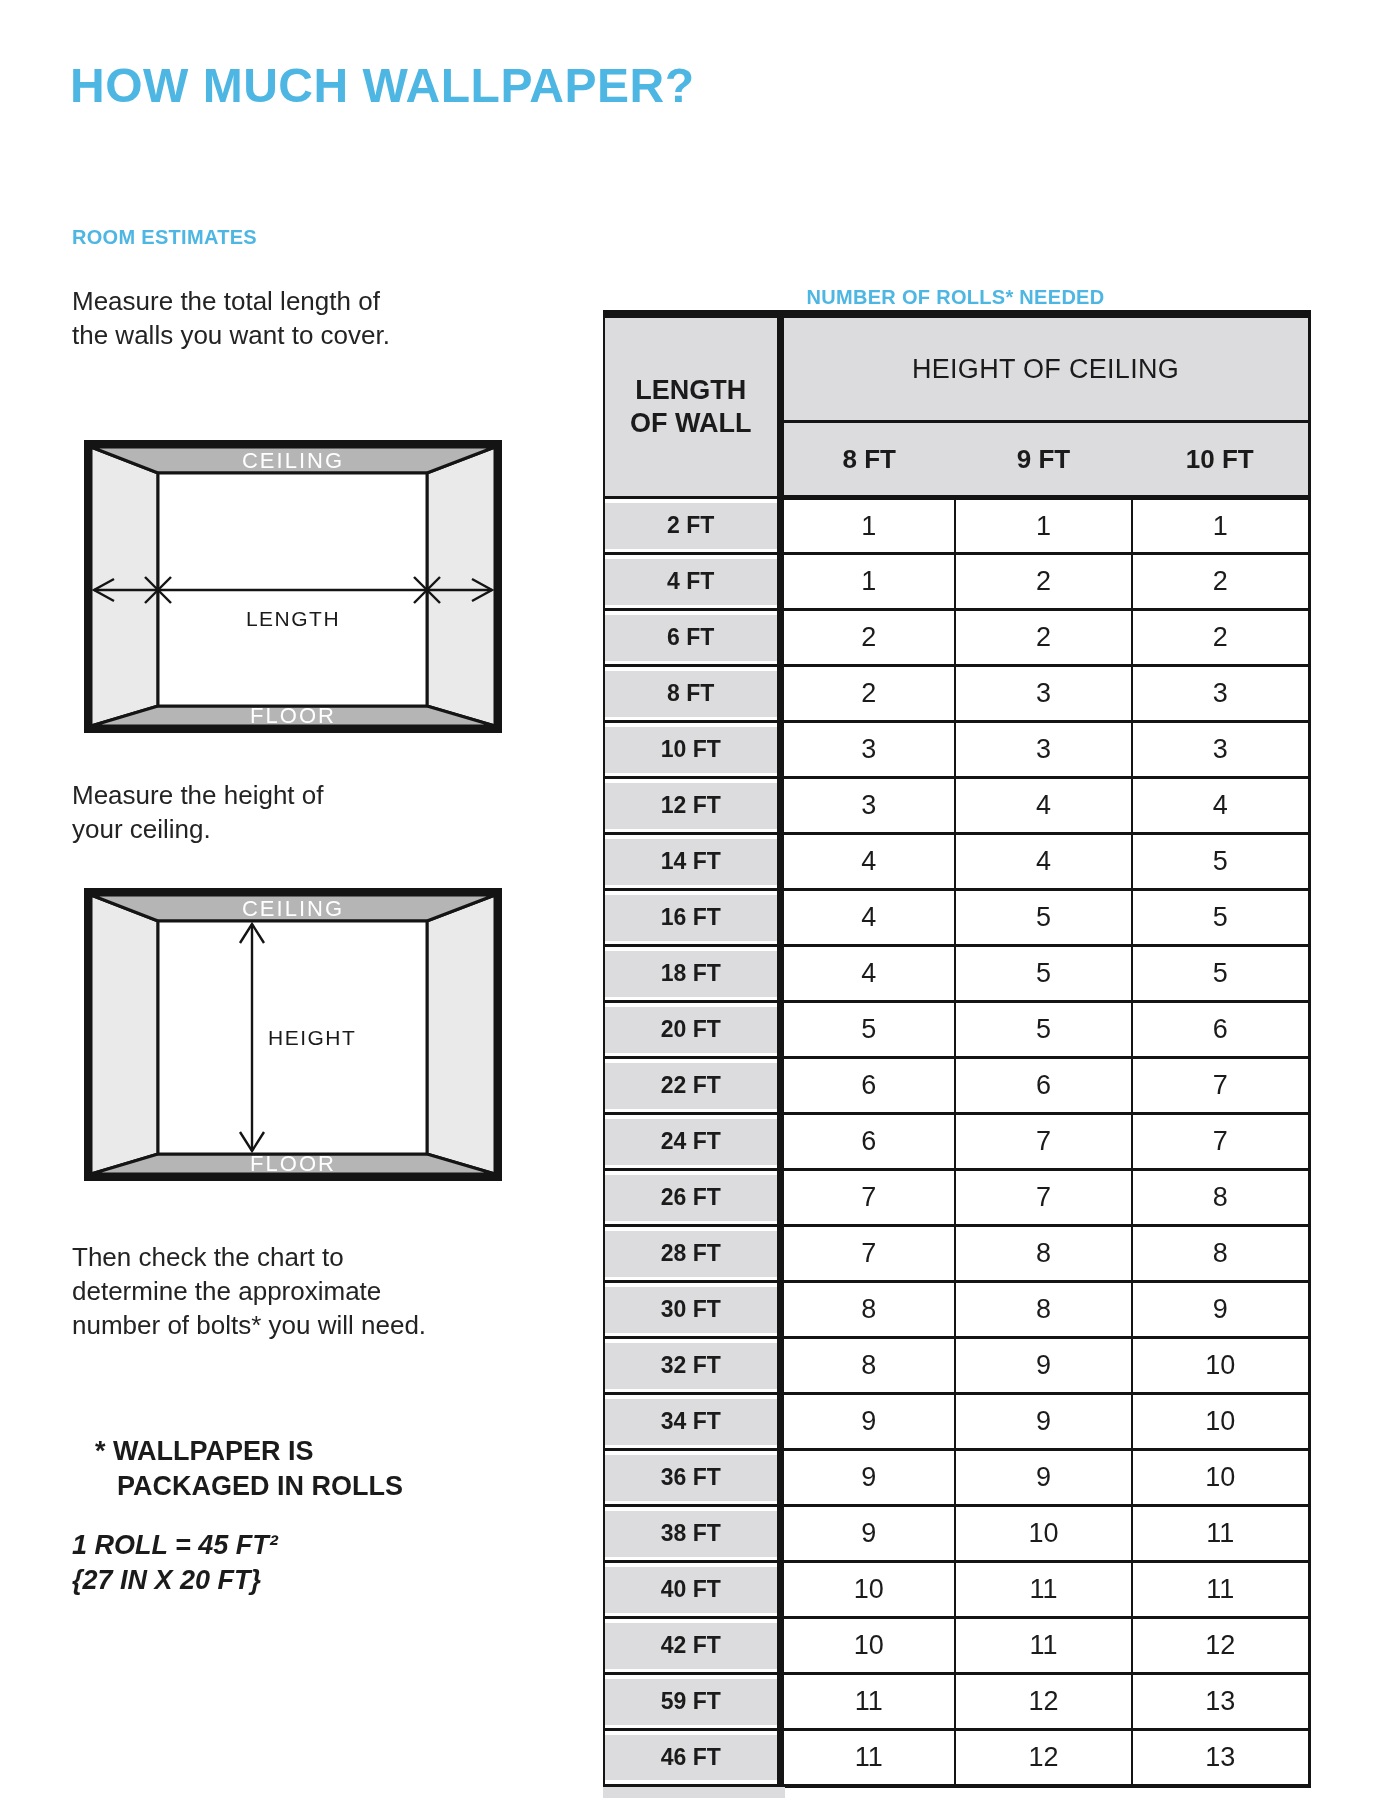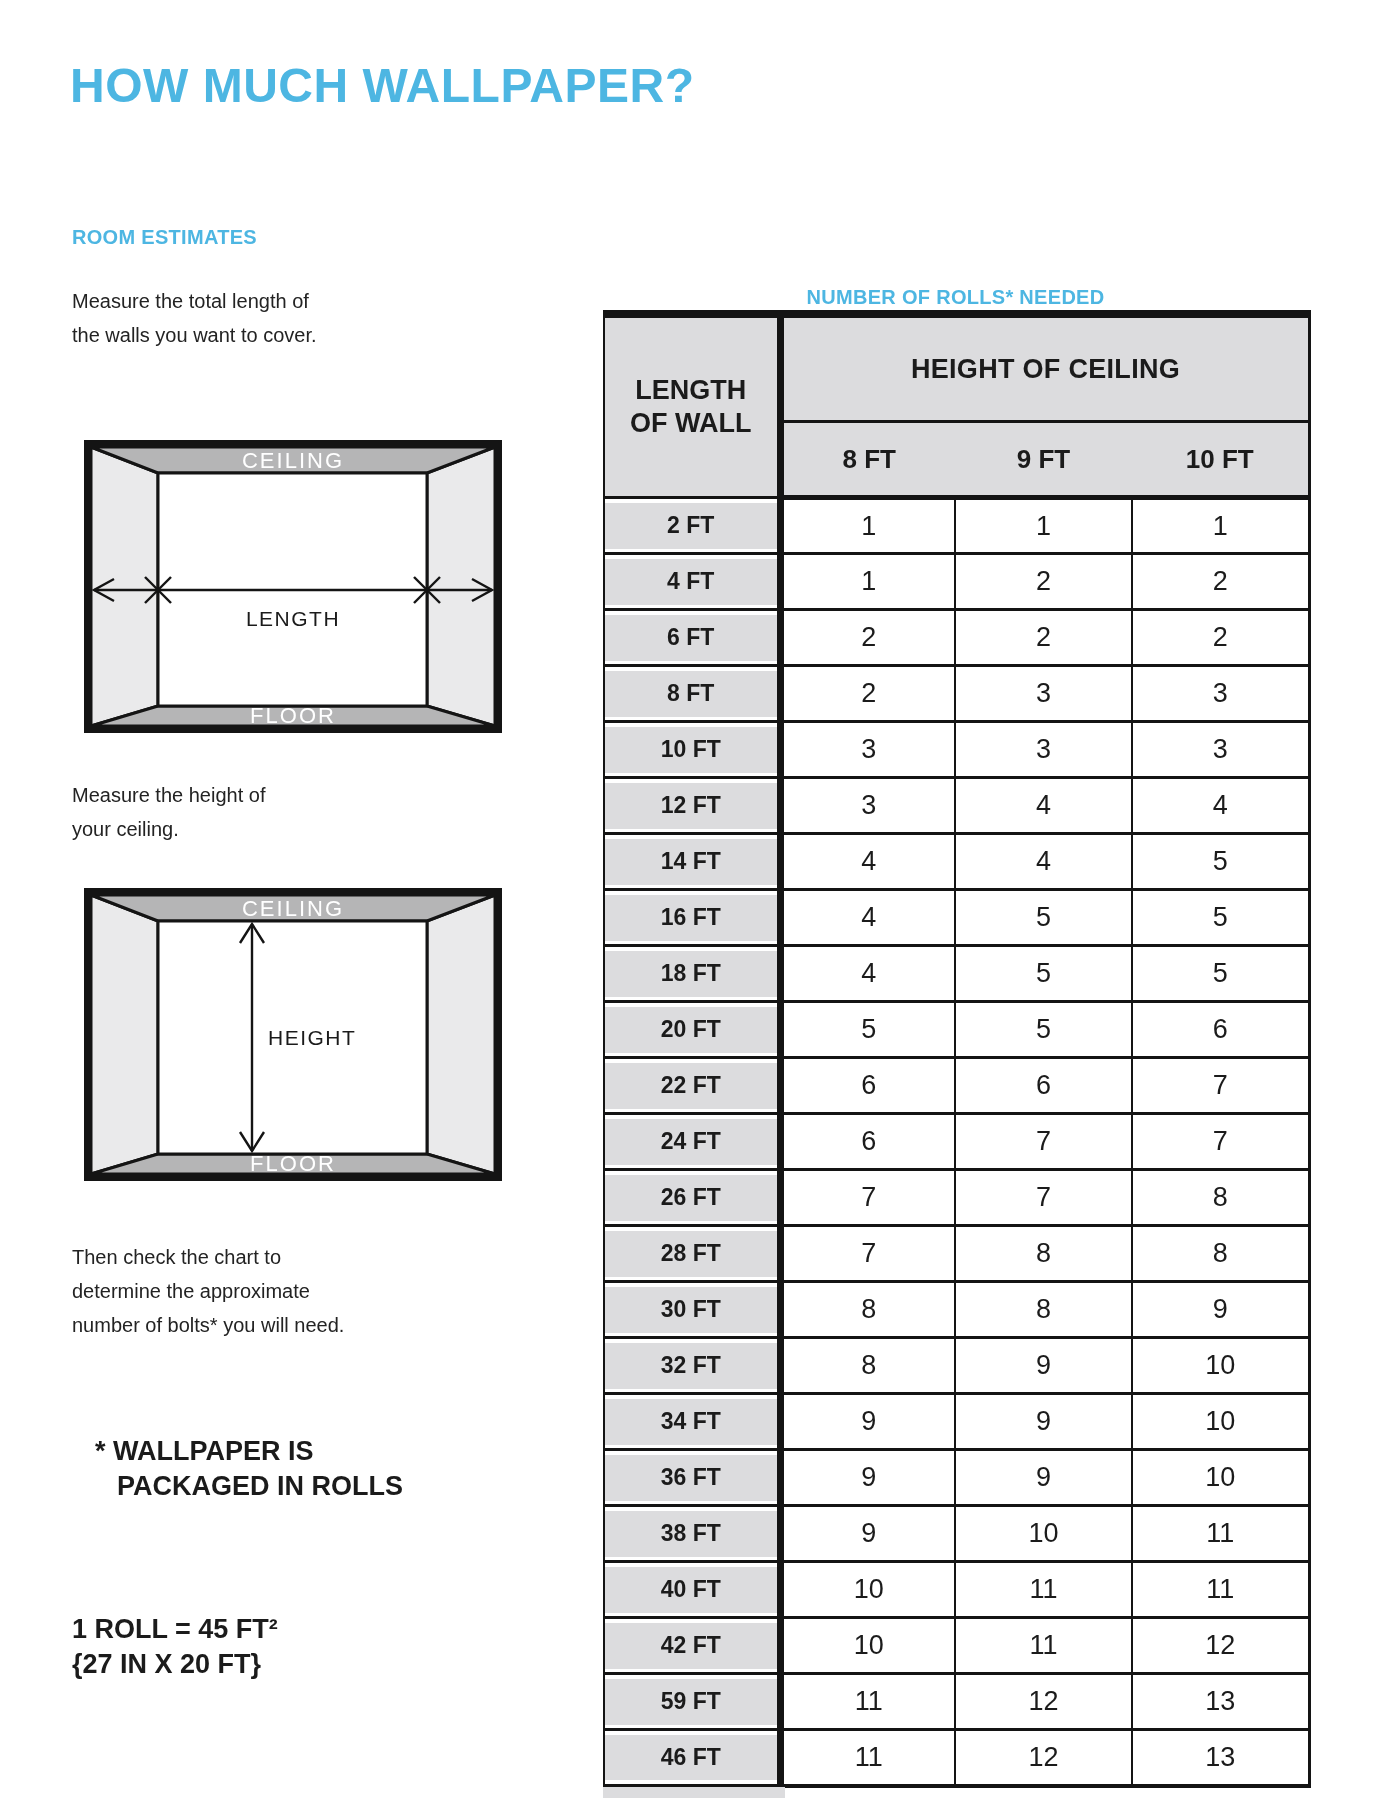--- a/index.html
+++ b/index.html
@@ -20,21 +20,21 @@
     color: #4db6e2;
     white-space: nowrap;
   }
   .section-heading {
     font-size: 20px; font-weight: bold;
     color: #4db6e2;
     letter-spacing: 0.3px;
     white-space: nowrap;
   }
   .para {
-    font-size: 20px; line-height: 34px;
+    font-size: 26px; line-height: 34px;
     color: #232323;
     white-space: nowrap;
   }
   .note {
     font-size: 27px; line-height: 35px;
     font-weight: bold;
     color: #1b1b1b;
     white-space: nowrap;
   }
   .note .indent { padding-left: 22px; }
@@ -59,21 +59,21 @@
   table.rolls th, table.rolls td { padding: 0; text-align: center; vertical-align: middle; }
   th.corner {
     background: #dcdcde;
     border-right: 7px solid #141414;
     font-size: 27px; font-weight: bold; line-height: 33px;
   }
   th.group {
     background: #dcdcde;
     border-bottom: 3px solid #141414;
     height: 102px;
-    font-size: 27px; font-weight: bold;
+    font-size: 27px; font-weight: normal;
     letter-spacing: 0.3px;
   }
   th.colh {
     background: #dcdcde;
     height: 72px;
     font-size: 26px; font-weight: bold;
     border-bottom: 5px solid #141414;
   }
   table.rolls tbody th.wall {
     background-color: #dcdcde;
@@ -167,21 +167,21 @@
   <div>Then check the chart to</div>
   <div>determine the approximate</div>
   <div>number of bolts* you will need.</div>
 </div>
 
 <div class="abs note" style="left:72px; top:1434px;margin-left:23px;">
   <div>* WALLPAPER IS</div>
   <div class="indent">PACKAGED IN ROLLS</div>
 </div>
 
-<div class="abs note" style="left:72px; top:1612px;">
+<div class="abs note" style="left:72px; top:1528px;font-style:italic;">
   <div>1 ROLL = 45 FT²</div>
   <div>{27 IN X 20 FT}</div>
 </div>
 
 <div class="abs table-heading section-heading">NUMBER OF ROLLS* NEEDED</div>
 
 <div class="abs rolls-table-wrap">
   <table class="rolls">
     <colgroup>
       <col style="width:176px">

